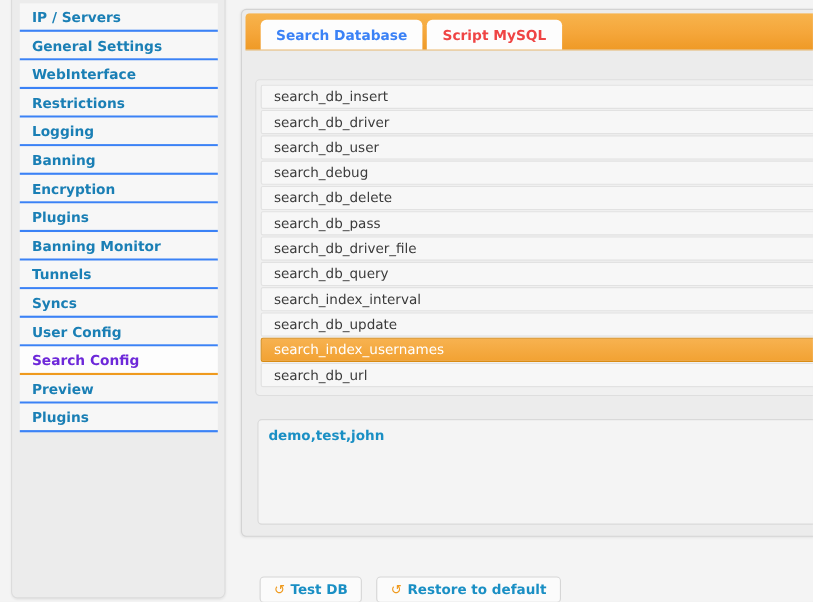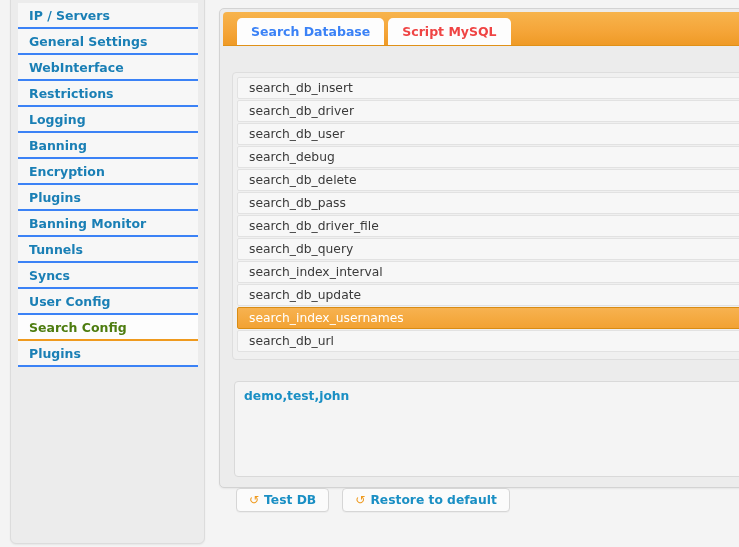--- a/index.html
+++ b/index.html
@@ -46,21 +46,21 @@
     font-size: 12.5px;
     font-weight: bold;
     color: #1a7fb5;
     border-bottom: 2px solid #3b82f6;
     background: #f7f7f7;
     cursor: pointer;
     white-space: nowrap;
     overflow: hidden;
   }
   .sidebar-item.active {
-    color: #4d7c0f;
+    color: #6d28d9;
     border-bottom-color: #ef9a1e;
     background: #fdfdfd;
   }
 
   
   .content-panel {
     position: absolute;
     left: 219px;
     top: 8px;
     width: 540px;   
@@ -150,21 +150,21 @@
     color: #1a8fc4;
     resize: none;
     outline: none;
     overflow: hidden;
   }
 
   
   .btn-row {
     position: absolute;
     left: 236px;
-    top: 488px;
+    top: 524px;
   }
   .btn {
     display: inline-block;
     height: 24px;
     line-height: 22px;
     padding: 0 12px;
     margin-right: 8px;
     background: #fbfbfb;
     border: 1px solid #d6d6d6;
     border-radius: 4px;
@@ -210,20 +210,21 @@
       <div class="sidebar-item"><span>Restrictions</span></div>
       <div class="sidebar-item"><span>Logging</span></div>
       <div class="sidebar-item"><span>Banning</span></div>
       <div class="sidebar-item"><span>Encryption</span></div>
       <div class="sidebar-item"><span>Plugins</span></div>
       <div class="sidebar-item"><span>Banning Monitor</span></div>
       <div class="sidebar-item"><span>Tunnels</span></div>
       <div class="sidebar-item"><span>Syncs</span></div>
       <div class="sidebar-item"><span>User Config</span></div>
       <div class="sidebar-item active"><span>Search Config</span></div>
+      <div class="sidebar-item"><span>Preview</span></div>
       <div class="sidebar-item"><span>Plugins</span></div>
     </div>
   </div>
 
   <div class="content-panel">
     <div class="tabbar">
       <div class="tab active"><span>Search Database</span></div>
       <div class="tab"><span>Script MySQL</span></div>
     </div>
   </div>

